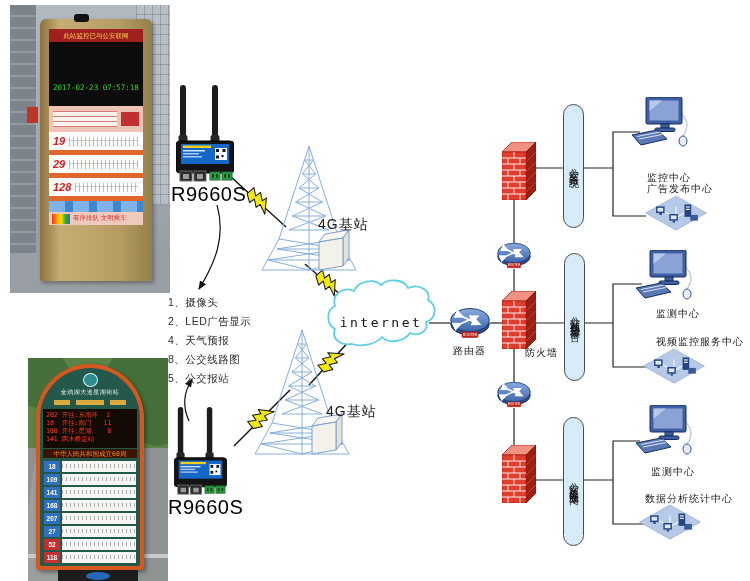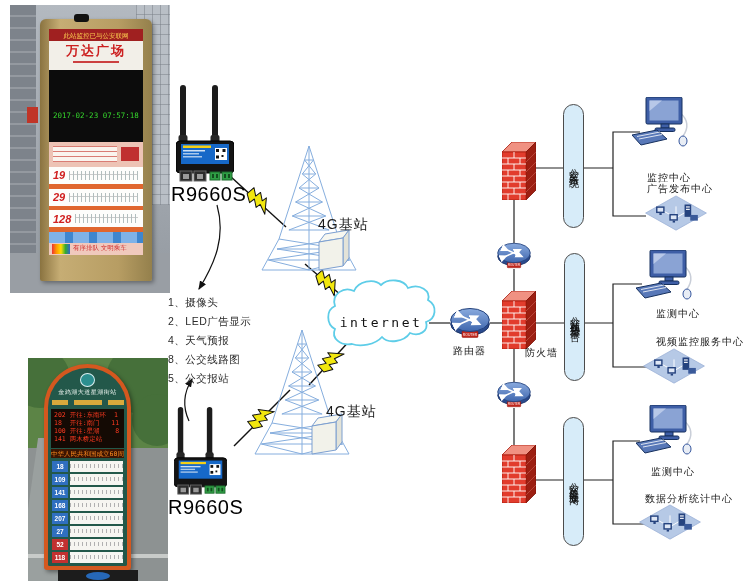--- a/index.html
+++ b/index.html
@@ -32,21 +32,21 @@
   .kiosk{position:absolute;left:30px;top:14px;width:112px;height:262px;
          background:linear-gradient(90deg,#8a7340,#c6ad74 18%,#b79d63 70%,#94804c);
          border-radius:6px 6px 2px 2px;box-shadow:2px 2px 4px rgba(0,0,0,.35);}
   .kiosk-cam{position:absolute;left:34px;top:-5px;width:15px;height:8px;background:#111;border-radius:3px;}
   .kiosk-inner{position:absolute;left:9px;top:10px;width:94px;height:226px;display:flex;flex-direction:column;}
   .kp{width:100%;box-sizing:border-box;}
   .kp-banner{height:13px;background:#a02020;color:#ffd351;font-size:6.5px;line-height:13px;text-align:center;white-space:nowrap;overflow:hidden;}
   .kp-name{height:30px;background:#f2efe8;text-align:center;}
   .kp-name .nm{color:#cc2020;font-weight:bold;font-size:13px;line-height:20px;letter-spacing:2px;}
   .kp-name .bar{width:46px;height:2px;background:#cc4040;margin:0 auto;}
-  .kp-led{height:76px;background:#0c0c0c;padding:3px 4px;font-family:"DejaVu Sans Mono",monospace;white-space:pre;overflow:hidden;}
+  .kp-led{height:64px;background:#0c0c0c;padding:3px 4px;font-family:"DejaVu Sans Mono",monospace;white-space:pre;overflow:hidden;}
   .led-r{font-size:7.5px;line-height:10px;}
   .led-green{color:#35d42c;}
   .kp-ad{height:26px;background:#edc3b5;display:flex;align-items:center;padding:0 4px;gap:4px;}
   .kp-ad .adbox{flex:1;height:16px;background:#faf4ee;
         background-image:repeating-linear-gradient(0deg,rgba(200,60,50,.65) 0 1px,transparent 1px 5px);}
   .kp-ad .adred{width:18px;height:14px;background:#c03030;}
   .route-strip{height:18px;background:#fdfdfb;display:flex;align-items:center;}
   .route-strip .no{color:#d02020;font-weight:bold;font-size:11px;margin:0 4px 0 4px;font-style:italic;}
   .route-strip .squig{flex:1;height:9px;margin:0 5px 0 0;opacity:.75;
         background-image:repeating-linear-gradient(90deg,#9aa 0 1px,transparent 1px 4px),
@@ -56,21 +56,21 @@
         background-image:repeating-linear-gradient(90deg,#7fb2e8 0 16px,rgba(0,0,0,0) 16px 24px);}
   .kp-slogan{height:13px;background:#f0c9bd;display:flex;align-items:center;gap:3px;padding:0 3px;}
   .kp-slogan .rainbow{width:18px;height:10px;background:linear-gradient(90deg,#e33,#f90,#fd0,#3a3,#36c);}
   .kp-slogan .sl{color:#d03030;font-size:6.5px;white-space:nowrap;}
   
   .photo-bottom{position:absolute;left:28px;top:358px;width:140px;height:223px;z-index:1;
                 background:linear-gradient(#5c8446 0 90px,#8d9292 90px);overflow:hidden;}
   .pb-tree{position:absolute;border-radius:50%;background:#46703a;}
   .pb-road{position:absolute;left:0;top:80px;width:44px;height:143px;background:#9aa09f;transform:skewX(-8deg);}
   .pb-curb{position:absolute;left:0;top:196px;width:140px;height:4px;background:#c8cbc9;}
-  .busstop{position:absolute;left:16px;top:6px;width:87px;height:206px;background:#d4581f;
+  .busstop{position:absolute;left:8px;top:6px;width:108px;height:206px;background:#d4581f;
            border-radius:54px 54px 4px 4px;padding:0;box-shadow:2px 2px 4px rgba(0,0,0,.4);}
   .busstop-in{position:absolute;left:4px;top:4px;right:4px;bottom:4px;background:#23584a;
               border-radius:50px 50px 2px 2px;overflow:hidden;display:flex;flex-direction:column;}
   .bs-logo{width:13px;height:13px;border-radius:50%;background:#2b8f8f;border:1.5px solid #d8eef0;margin:5px auto 1px auto;}
   .bs-header{color:#eef6f2;font-size:6px;text-align:center;white-space:nowrap;letter-spacing:0.5px;}
   .bs-tabs{height:8px;display:flex;justify-content:center;gap:6px;margin-top:2px;align-items:center;}
   .bs-tabs i{display:block;height:5px;background:#d8a93c;}
   .bs-led{height:38px;background:#140a04;margin:3px 3px 0 3px;padding:2px 3px;font-family:"DejaVu Sans Mono",monospace;overflow:hidden;}
   .bs-led .r{color:#ff3a20;font-size:6.5px;line-height:8px;white-space:pre;}
   .bs-ticker{height:10px;background:#3c1402;margin:1px 3px 0 3px;color:#ff8c1e;font-size:6.5px;line-height:10px;
@@ -93,24 +93,20 @@
 
   <div class="photo-top">
     <div class="pt-bldg-l"></div>
     <div class="pt-bldg-r"></div>
     <div class="pt-ground"></div>
     <div class="pt-redsign"></div>
     <div class="kiosk">
       <div class="kiosk-cam"></div>
       <div class="kiosk-inner">
         <div class="kp kp-banner">此站监控已与公安联网</div>
-        <div class="kp kp-name">
-          <div class="nm">万达广场</div>
-          <div class="bar"></div>
-        </div>
         <div class="kp kp-led">
           <div class="led-r led-green">2017-02-23 07:57:18</div>
           
           
           
           
         </div>
         <div class="kp kp-ad">
           <div class="adbox"></div>
           <div class="adred"></div>

